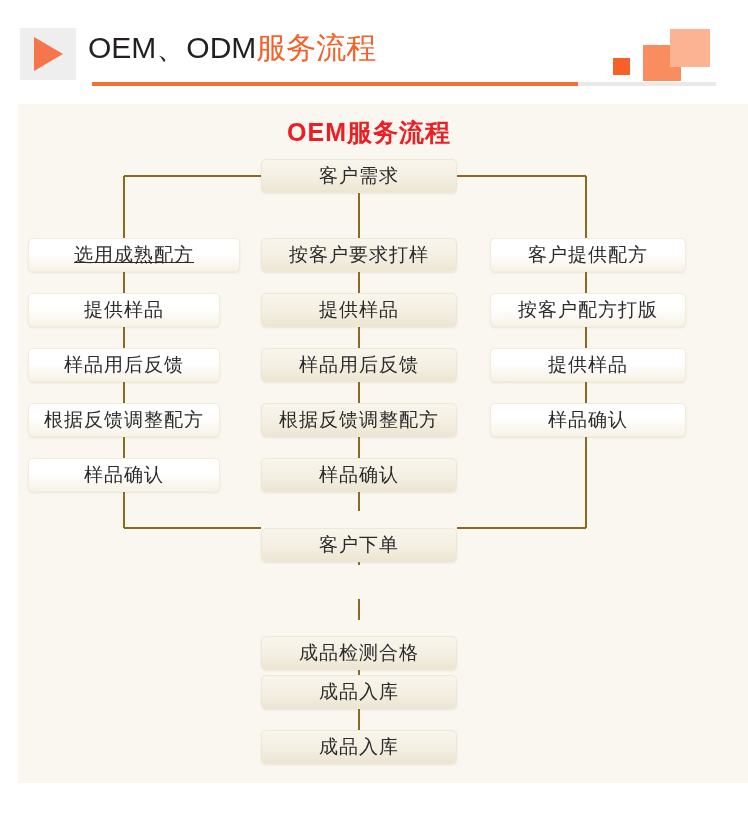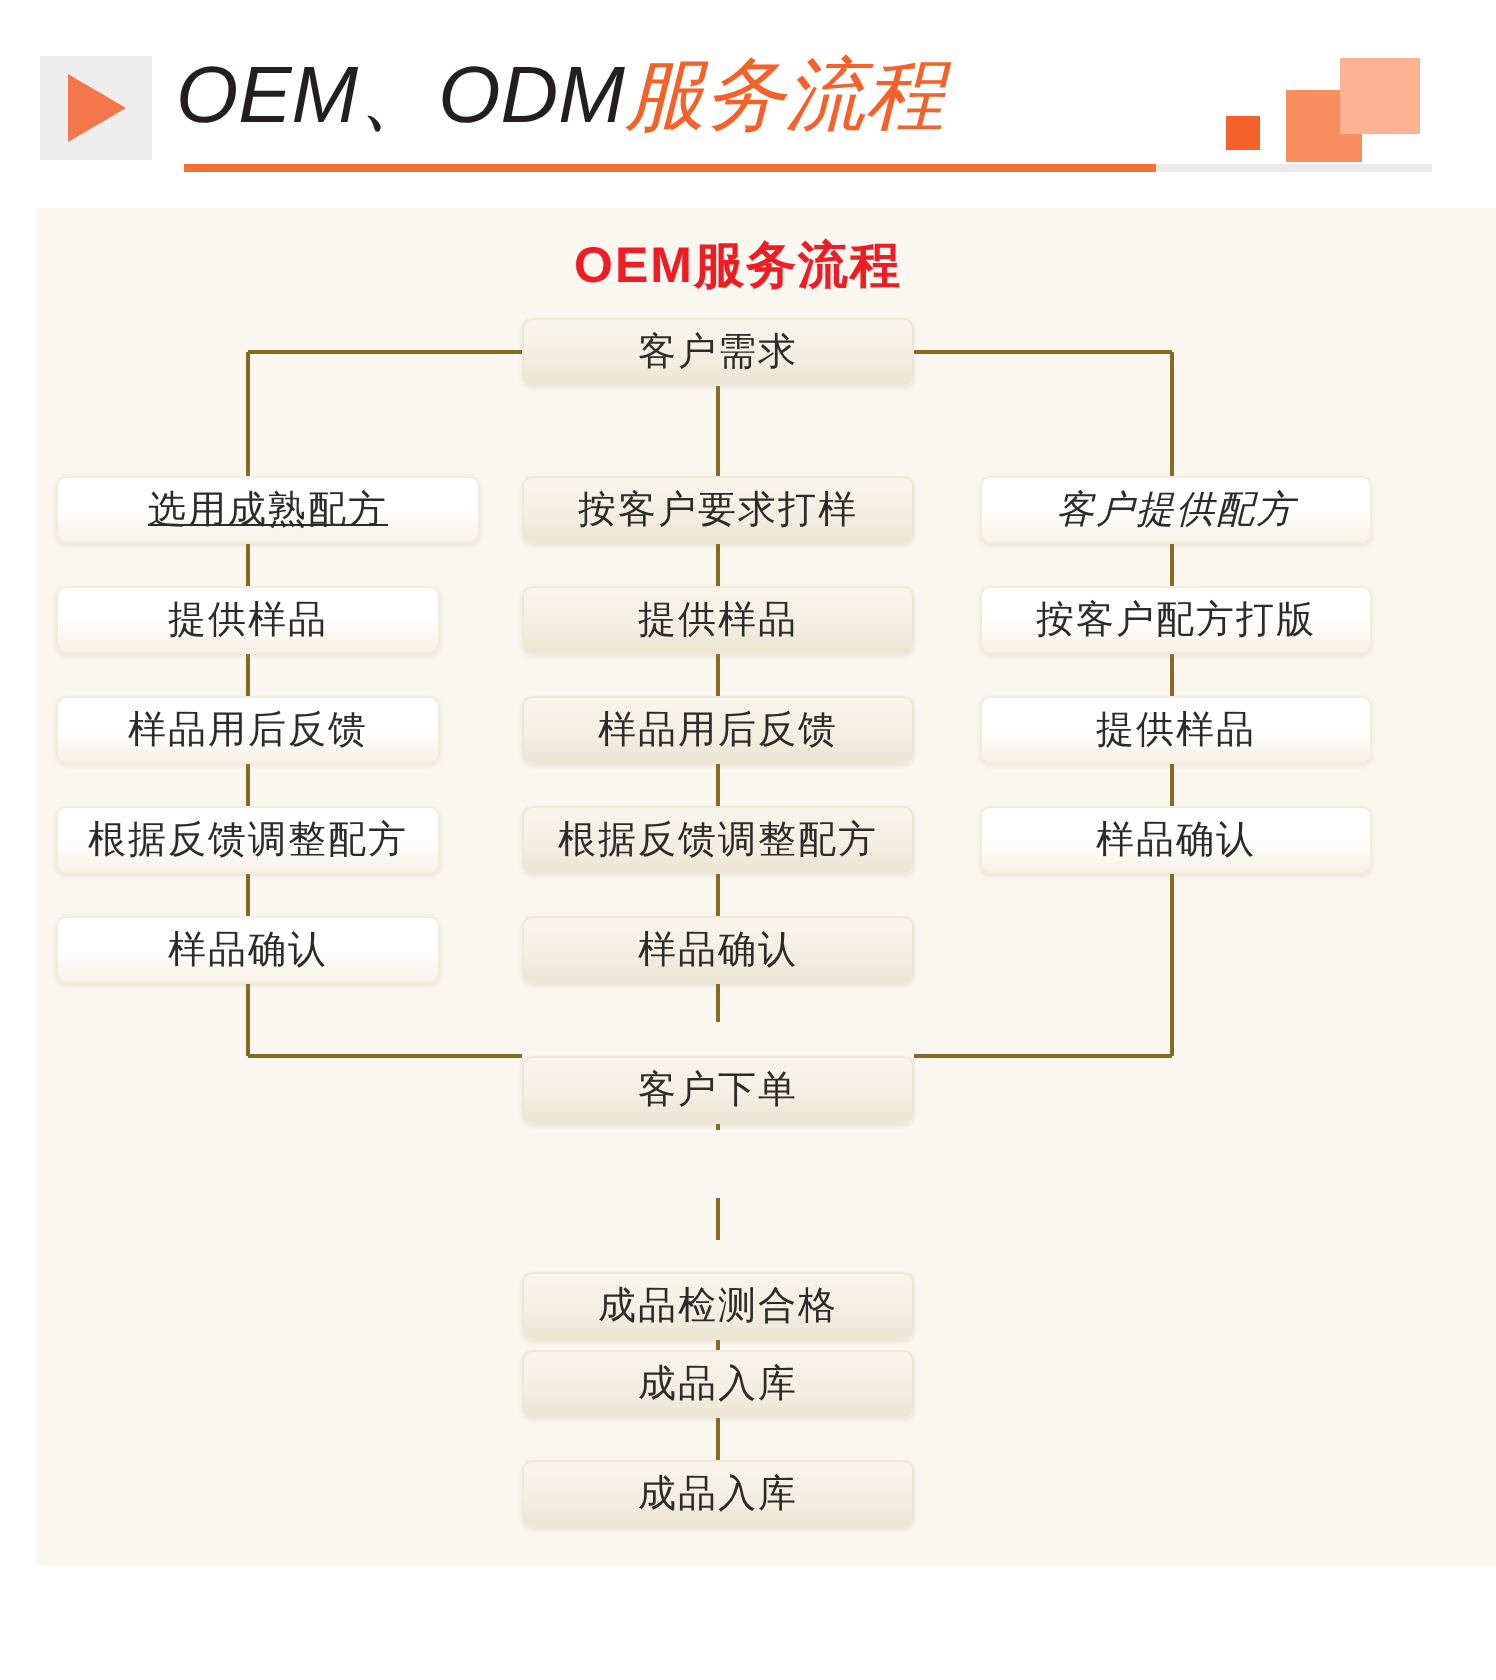--- a/index.html
+++ b/index.html
@@ -21,24 +21,23 @@
   }
   .play-badge .tri{
     position:absolute;left:14px;top:9px;
     width:0;height:0;
     border-top:17px solid transparent;
     border-bottom:17px solid transparent;
     border-left:29px solid #f4764a;
   }
   .title{
     position:absolute;left:88px;top:22px;
-    font-size:40px;line-height:52px;
+    font-size:30px;line-height:52px;
     letter-spacing:0px;
     white-space:nowrap;
-    font-style:italic;
   }
   .title .lat{color:#231f20;font-weight:400;}
   .title .cjk{color:#f4622a;font-weight:400;}
   .rule-base{
     position:absolute;left:92px;top:82px;width:624px;height:4px;
     background:#e9e9e9;
   }
   .rule-fill{
     position:absolute;left:92px;top:82px;width:486px;height:4px;
     background:#f4702e;
@@ -155,21 +154,21 @@
   <div class="node light" style="left:28px;top:348px;width:192px;">样品用后反馈</div>
   <div class="node light" style="left:28px;top:403px;width:192px;">根据反馈调整配方</div>
   <div class="node light" style="left:28px;top:458px;width:192px;">样品确认</div>
 
   <div class="node beige" style="left:261px;top:238px;width:196px;">按客户要求打样</div>
   <div class="node beige" style="left:261px;top:293px;width:196px;">提供样品</div>
   <div class="node beige" style="left:261px;top:348px;width:196px;">样品用后反馈</div>
   <div class="node beige" style="left:261px;top:403px;width:196px;">根据反馈调整配方</div>
   <div class="node beige" style="left:261px;top:458px;width:196px;">样品确认</div>
 
-  <div class="node light" style="left:490px;top:238px;width:196px;font-style:italic;">客户提供配方</div>
+  <div class="node light" style="left:490px;top:238px;width:196px;">客户提供配方</div>
   <div class="node light" style="left:490px;top:293px;width:196px;">按客户配方打版</div>
   <div class="node light" style="left:490px;top:348px;width:196px;">提供样品</div>
   <div class="node light" style="left:490px;top:403px;width:196px;">样品确认</div>
 
   <div class="node beige" style="left:261px;top:528px;width:196px;">客户下单</div>
 
   <div class="node beige" style="left:261px;top:620px;width:196px;margin-top:16px;">成品检测合格</div>
   <div class="node beige" style="left:261px;top:675px;width:196px;">成品入库</div>
   <div class="node beige" style="left:261px;top:730px;width:196px;">成品入库</div>
 </div>

